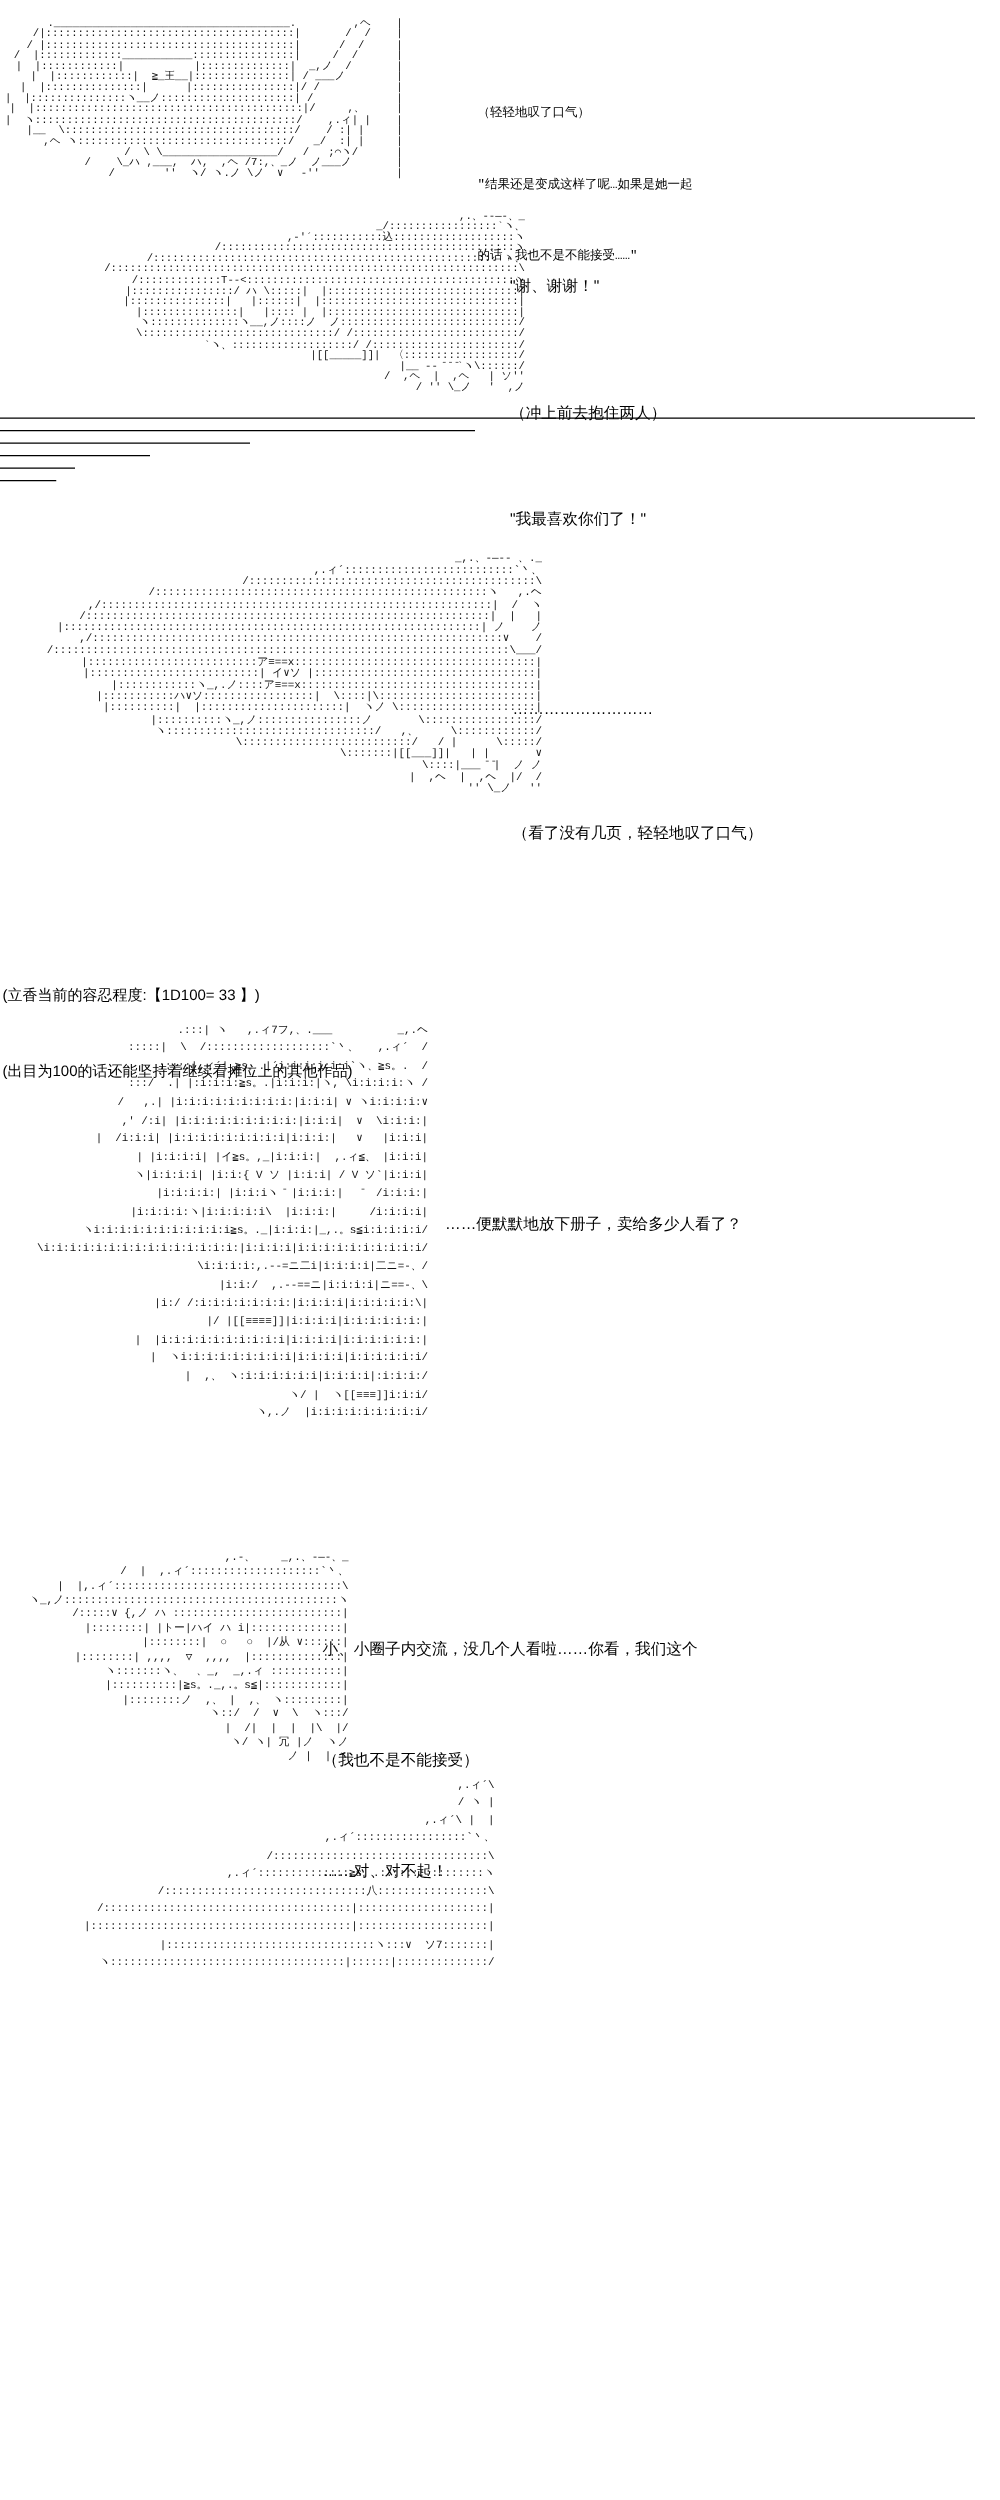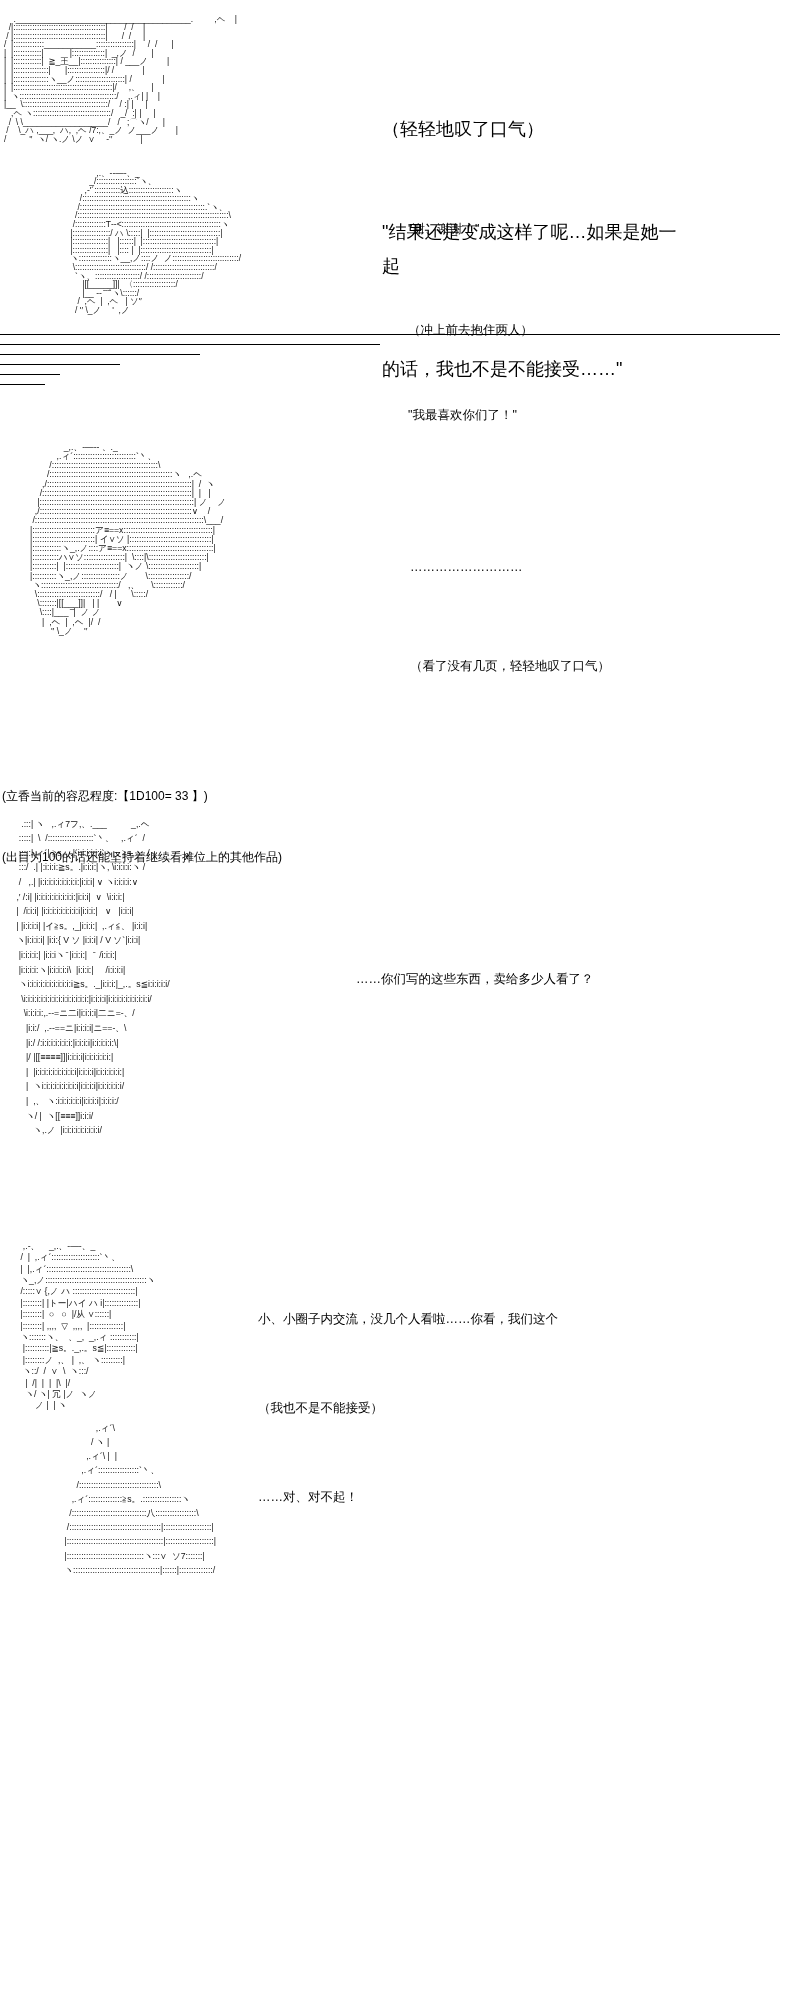--- a/index.html
+++ b/index.html
@@ -15,24 +15,25 @@
     color: #000000;
     overflow: hidden;
   }
   .page {
     position: relative;
     width: 800px;
     height: 2000px;
   }
   .aa {
     position: absolute;
-    font-family: Liberation Sans, sans-serif;
+    font-family: Liberation Mono, monospace;
     white-space: pre;
     color: #111111;
     letter-spacing: 0;
+    text-align: right;
   }
   .dlg {
     position: absolute;
     font-family: "Liberation Sans", sans-serif;
     color: #000000;
     white-space: pre-wrap;
     line-height: 1.9;
   }
   .note {
     position: absolute;
@@ -64,21 +65,21 @@
 |  |:::::::::::::::|      |::::::::::::::::|/ /            |
 |  |:::::::::::::::ヽ__ノ:::::::::::::::::::::| /             |
 |  |::::::::::::::::::::::::::::::::::::::::::|/     ,、     |
 |  ヽ:::::::::::::::::::::::::::::::::::::::::/    ,.ィ| |    |
 |__  \::::::::::::::::::::::::::::::::::::/    / :| |     |
    ,ヘ ヽ:::::::::::::::::::::::::::::::::/   _/  :| |     |
   /  \ \__________________/   /   ;⌒ヽ/      |
  /    \_ハ ,___,  ハ,  ,ヘ /7:,、_ノ  ノ___ノ       |
 /      ゝ'′  ヽ/ ヽ.ノ \ノ  ∨ ゝ-'′            |</pre>
 
-  <div class="dlg" style="left:382px; top:44px; font-size:18px; width:300px;">
+  <div class="dlg" style="left:382px; top:44px; font-size:10px; width:300px;font-family:Liberation Mono, monospace;">
     <div>（轻轻地叹了口气）</div>
     <div>"结果还是变成这样了呢…如果是她一起</div>
     <div>的话，我也不是不能接受……"</div>
   </div>
 
   <pre class="aa" style="left:68px; top:160px; font-size:8.5px; line-height:8.6px;">            ,.、-‐―-、_
          _/:::::::::::::::::`ヽ、
        ,-'´:::::::::::込:::::::::::::::::::ヽ
      /::::::::::::::::::::::::::::::::::::::::::::::ヽ
     /:::::::::::::::::::::::::::::::::::::::::::::::::::::.`ヽ、
@@ -159,21 +160,21 @@
      |i:i:/  ,.-‐==ニ|i:i:i:i|ニ==-、\
      |i:/ /:i:i:i:i:i:i:i:|i:i:i:i|i:i:i:i:i:\|
      |/ |[[≡≡≡≡]]|i:i:i:i|i:i:i:i:i:i:|
      |  |i:i:i:i:i:i:i:i:i:i|i:i:i:i|i:i:i:i:i:i:|
      |  ヽi:i:i:i:i:i:i:i:i|i:i:i:i|i:i:i:i:i:i/
      |  ,、 ヽ:i:i:i:i:i:i|i:i:i:i|:i:i:i:/
      ヽ/ |  ヽ[[≡≡≡]]i:i:i/
         ヽ,.ノ  |i:i:i:i:i:i:i:i:i/</pre>
 
   <div class="dlg" style="left:356px; top:920px; font-size:12.5px; width:420px;">
-    <div>……你们写的这些东西，卖给多少人看了？</div>
+    <div>……便默默地放下册子，卖给多少人看了？</div>
   </div>
 
   <pre class="aa" style="left:18px; top:1232px; font-size:8.7px; line-height:11.4px;">  ,.-、    _,.、-―-、_
  /  |  ,.ィ´::::::::::::::::::::`丶、
  |  |,.ィ´:::::::::::::::::::::::::::::::::::\
  ヽ_,ノ::::::::::::::::::::::::::::::::::::::::::ヽ
  /:::::∨ {,ノ ハ ::::::::::::::::::::::::::|
  |::::::::| |トー|ハイ ハ i|::::::::::::::|
  |::::::::|  ○   ○  |/从 ∨::::::|
  |::::::::| ,,,,  ▽  ,,,,  |::::::::::::::|

